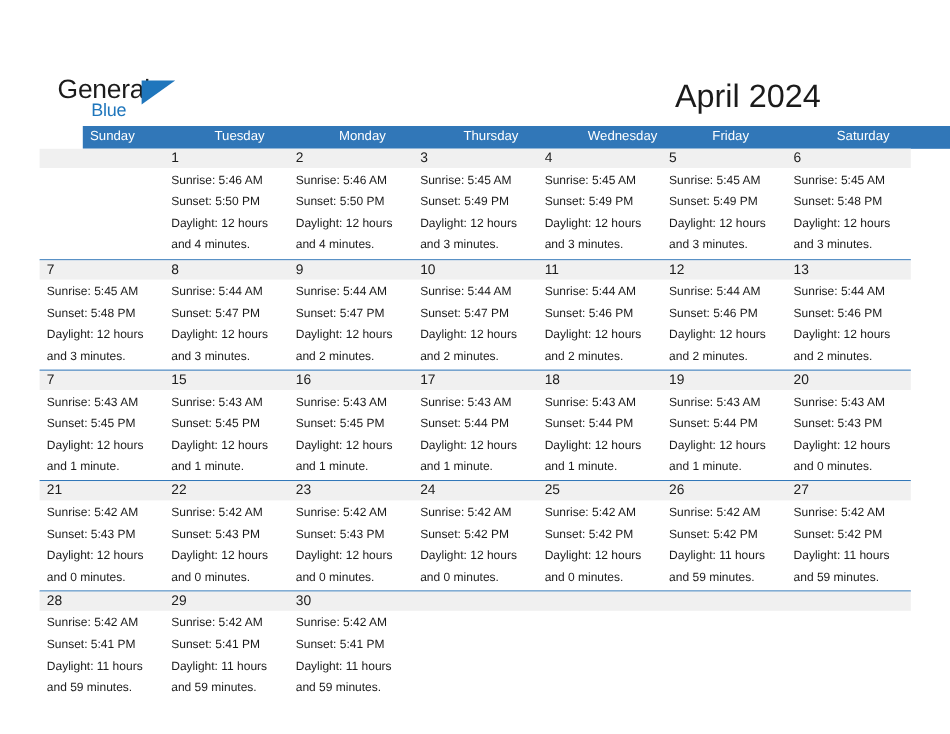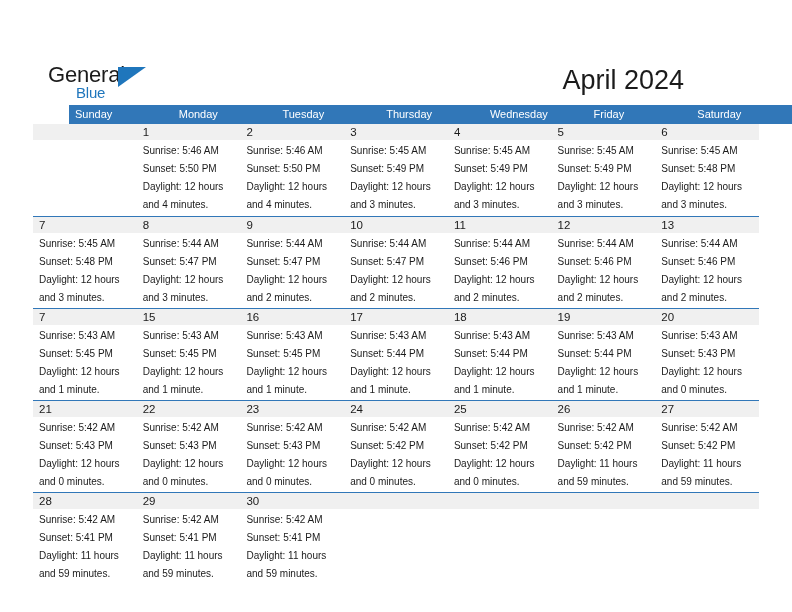--- a/index.html
+++ b/index.html
@@ -174,22 +174,22 @@
     </div>
 
     <div class="title-month">April 2024</div>
     <div class="title-location">Dungu, Mai-Ndombe, Democratic Republic of the Congo</div>
   </div>
 
   <div class="calendar">
 
     <div class="weekdays">
       <div class="weekday">Sunday</div>
+      <div class="weekday">Tuesday</div>
       <div class="weekday">Monday</div>
-      <div class="weekday">Tuesday</div>
       <div class="weekday">Thursday</div>
       <div class="weekday">Wednesday</div>
       <div class="weekday">Friday</div>
       <div class="weekday">Saturday</div>
     </div>
 
     <div class="week first">
       <div class="cell empty">
         
         

